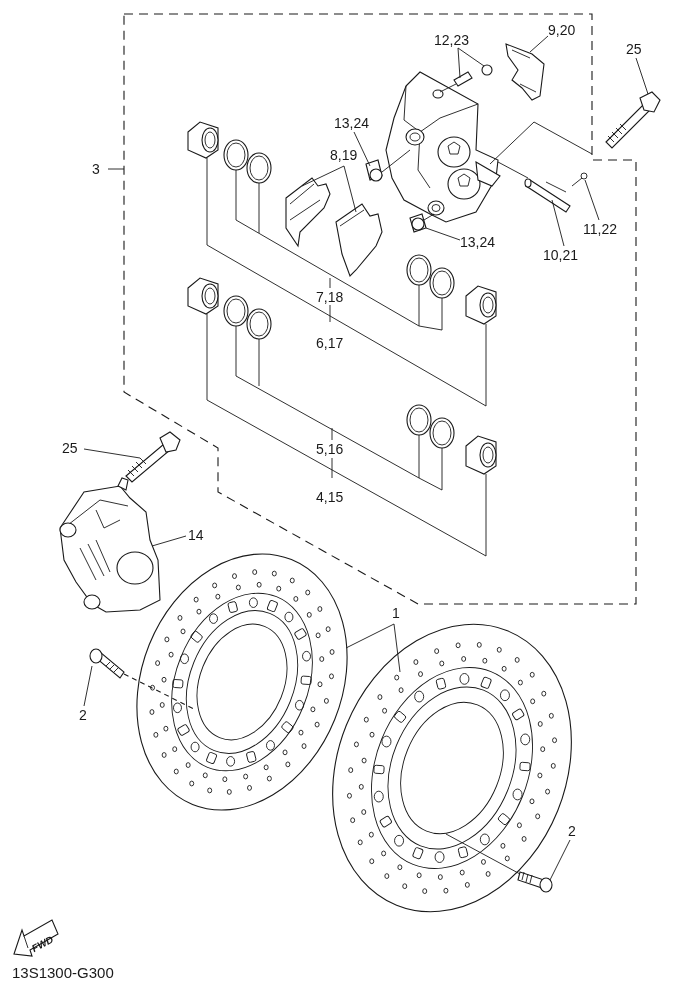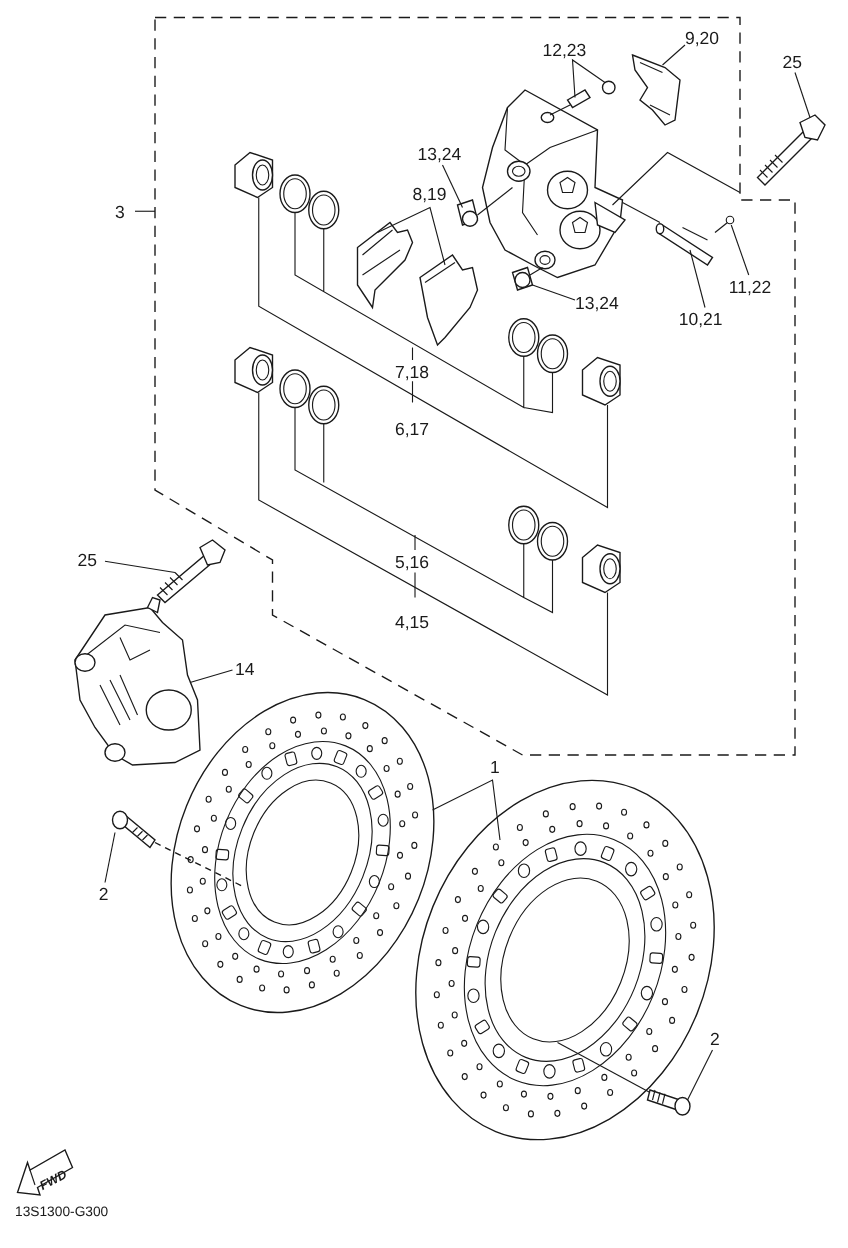--- a/index.html
+++ b/index.html
@@ -2,21 +2,21 @@
 <html><head>
 <meta charset="utf-8">
 <style>
   html, body { margin:0; padding:0; background:#ffffff; }
   body { width:678px; height:998px; position:relative; overflow:hidden; font-family:"Liberation Sans", sans-serif; }
   svg#diagram { position:absolute; left:0; top:0; }
   .thin { stroke:#1a1a1a; stroke-width:0.9; fill:none; }
   .dash { stroke:#1a1a1a; stroke-width:1.1; fill:none; stroke-dasharray:9 6; }
   .fillw { fill:#ffffff; stroke:#1a1a1a; stroke-width:1.1; }
   .lbl { font-family:"Liberation Sans", sans-serif; font-size:14px; fill:#1a1a1a; }
-  .code { position:absolute; left:12px; top:964px; font-size:11px; color:#1a1a1a; font-family:"Liberation Sans", sans-serif; }
+  .code { position:absolute; left:12px; top:964px; font-size:15px; color:#1a1a1a; font-family:"Liberation Sans", sans-serif; }
 </style>
 </head>
 <body>
 
 <svg id="diagram" width="678" height="998" viewBox="0 0 678 998" xmlns="http://www.w3.org/2000/svg">
 
   <path class="dash" d="M124,14 L592,14 L592,160 L636,160 L636,604 L418,604 L218,492 L218,448 L124,392 Z"></path>
 
   <line class="thin" x1="108" y1="169" x2="124" y2="169"></line>
   <text class="lbl" x="92" y="174">3</text>

